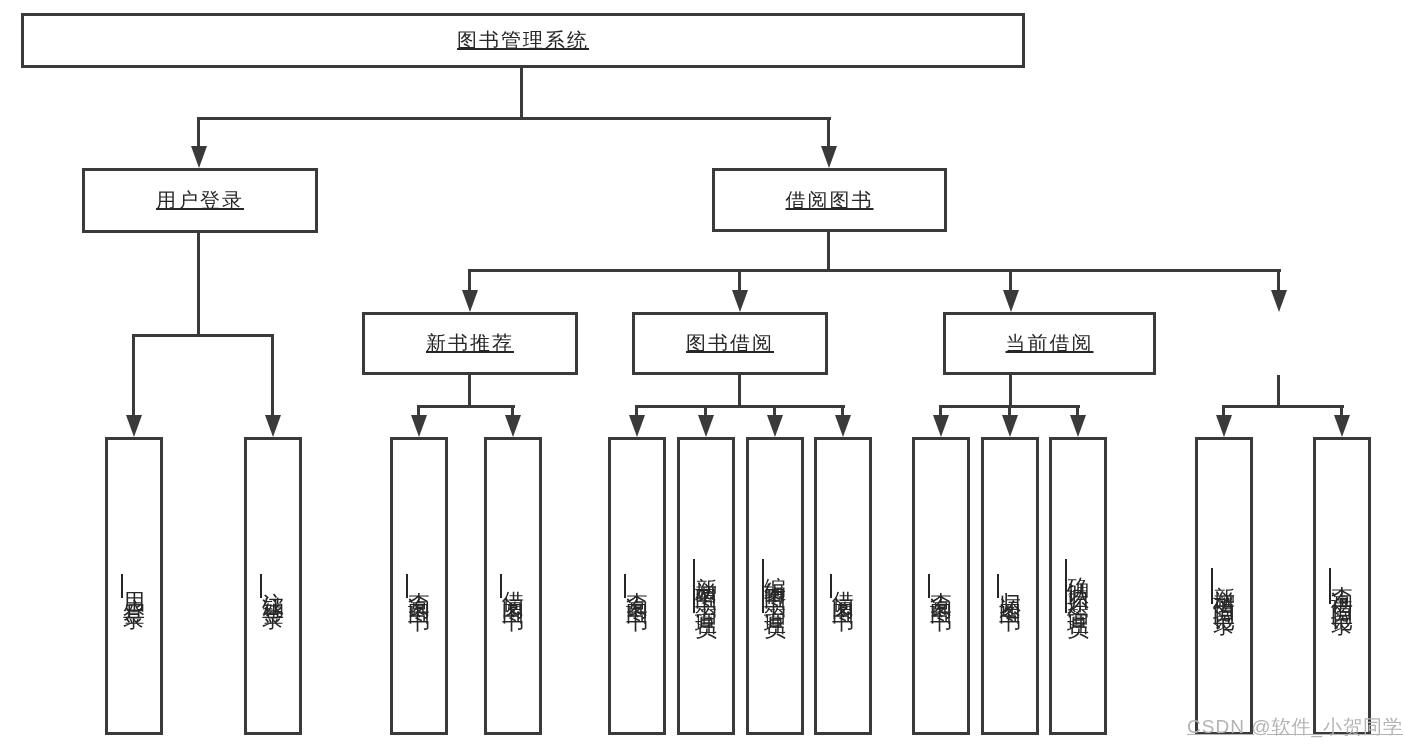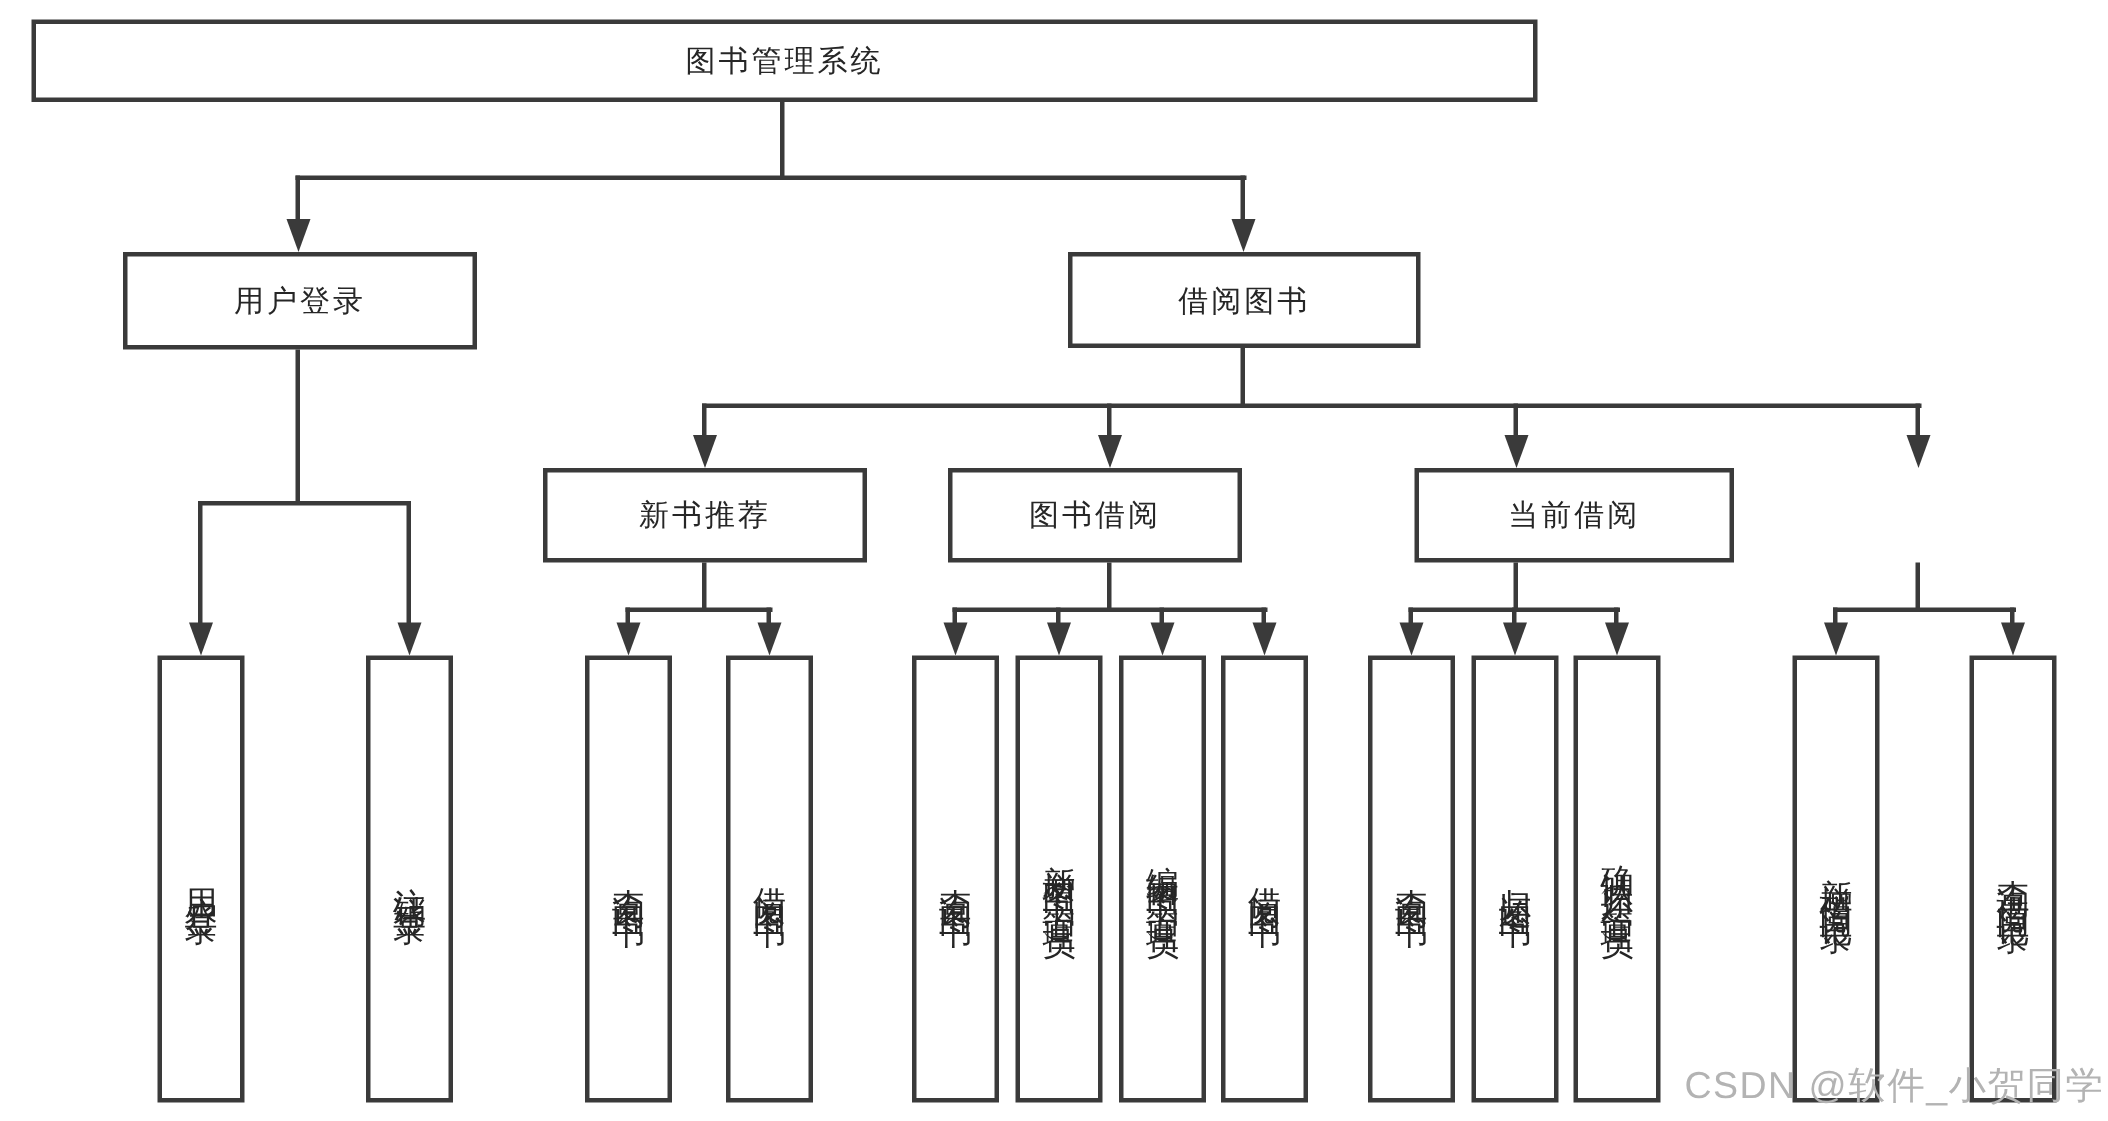--- a/index.html
+++ b/index.html
@@ -13,20 +13,21 @@
   }
   .box {
     position: absolute;
     box-sizing: border-box;
     border: 3px solid var(--line, #3a3a3a);
     background: #ffffff;
     display: flex;
     align-items: center;
     justify-content: center;
     color: var(--text, #262626);
+    text-decoration: underline;
   }
   .box.hlabel { font-size: 20px; letter-spacing: 2px; }
   .vtext {
     writing-mode: vertical-rl;
     text-orientation: mixed;
     font-size: 22px;
     letter-spacing: 6px;
     color: var(--text, #262626);
     line-height: 1;
   }
@@ -37,23 +38,24 @@
     position: absolute;
     width: 0; height: 0;
     border-left: 8px solid transparent;
     border-right: 8px solid transparent;
     border-top: 22px solid var(--line, #3a3a3a);
   }
   .watermark {
     position: absolute;
     right: 2px;
     bottom: 7px;
-    font-size: 25px;
+    font-size: 19px;
     letter-spacing: 1px;
     color: var(--wm, #b3b3b3);
+    text-decoration: underline;
   }
 </style>
 </head>
 <body>
 
 <div class="canvas">
 
   <div class="box hlabel" style="left:21px;top:13px;width:1004px;height:55px">
     <span>图书管理系统</span>
   </div>

